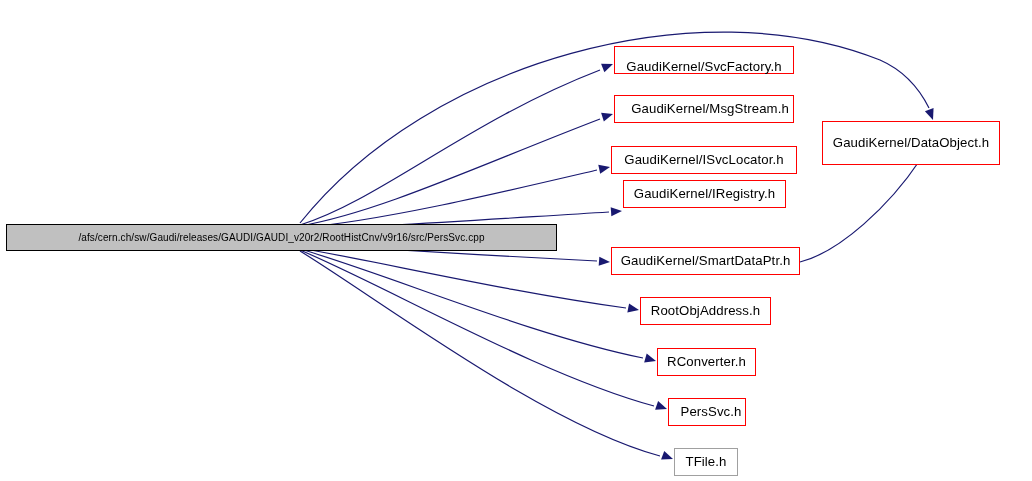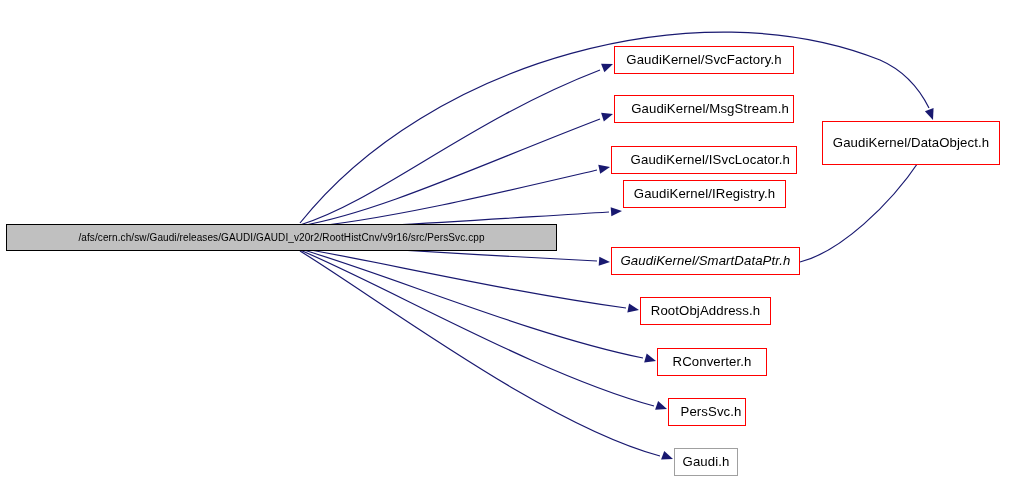--- a/index.html
+++ b/index.html
@@ -103,45 +103,45 @@
       <g>
         <path d="M800,262 C840,252 890,205 920,160" fill="none" stroke="#191970" stroke-width="1.2"></path>
         <polygon points="0,0 -11,-4.6 -11,4.6" fill="#191970" transform="translate(927,148) rotate(-58)"></polygon>
       </g>
     </svg>
 
   <div id="node-layer">
       <div class="graph-node node-root" style="left: 6px; top: 224px; width: 551px; height: 27px;">
         <span class="node-label">/afs/cern.ch/sw/Gaudi/releases/GAUDI/GAUDI_v20r2/RootHistCnv/v9r16/src/PersSvc.cpp</span>
       </div>
-      <div class="graph-node" style="left: 614px; top: 46px; width: 180px; height: 28px;">
+      <div class="graph-node" style="left: 614px; top: 46px; width: 180px; height: 28px; align-items: flex-end;">
         <span class="node-label">GaudiKernel/SvcFactory.h</span>
       </div>
       <div class="graph-node" style="left: 614px; top: 95px; width: 180px; height: 28px; padding-left: 12px;">
         <span class="node-label">GaudiKernel/MsgStream.h</span>
       </div>
-      <div class="graph-node" style="left: 611px; top: 146px; width: 186px; height: 28px; justify-content: flex-end;">
+      <div class="graph-node" style="left: 611px; top: 146px; width: 186px; height: 28px;">
         <span class="node-label">GaudiKernel/ISvcLocator.h</span>
       </div>
       <div class="graph-node" style="left: 623px; top: 180px; width: 163px; height: 28px;">
         <span class="node-label">GaudiKernel/IRegistry.h</span>
       </div>
-      <div class="graph-node" style="left: 611px; top: 247px; width: 189px; height: 28px; font-style: italic;">
+      <div class="graph-node" style="left: 611px; top: 247px; width: 189px; height: 28px;">
         <span class="node-label">GaudiKernel/SmartDataPtr.h</span>
       </div>
       <div class="graph-node" style="left: 640px; top: 297px; width: 131px; height: 28px;">
         <span class="node-label">RootObjAddress.h</span>
       </div>
-      <div class="graph-node" style="left: 657px; top: 348px; width: 110px; height: 28px;">
+      <div class="graph-node" style="left: 657px; top: 348px; width: 99px; height: 28px;">
         <span class="node-label">RConverter.h</span>
       </div>
       <div class="graph-node" style="left: 668px; top: 398px; width: 78px; height: 28px; padding-left: 8px;">
         <span class="node-label">PersSvc.h</span>
       </div>
       <div class="graph-node node-plain" style="left: 674px; top: 448px; width: 64px; height: 28px;">
-        <span class="node-label">Gaudi.h</span>
+        <span class="node-label">TFile.h</span>
       </div>
       <div class="graph-node" style="left: 822px; top: 121px; width: 178px; height: 44px;">
         <span class="node-label">GaudiKernel/DataObject.h</span>
       </div>
     </div>
 
 </div>
 
 </body></html>

